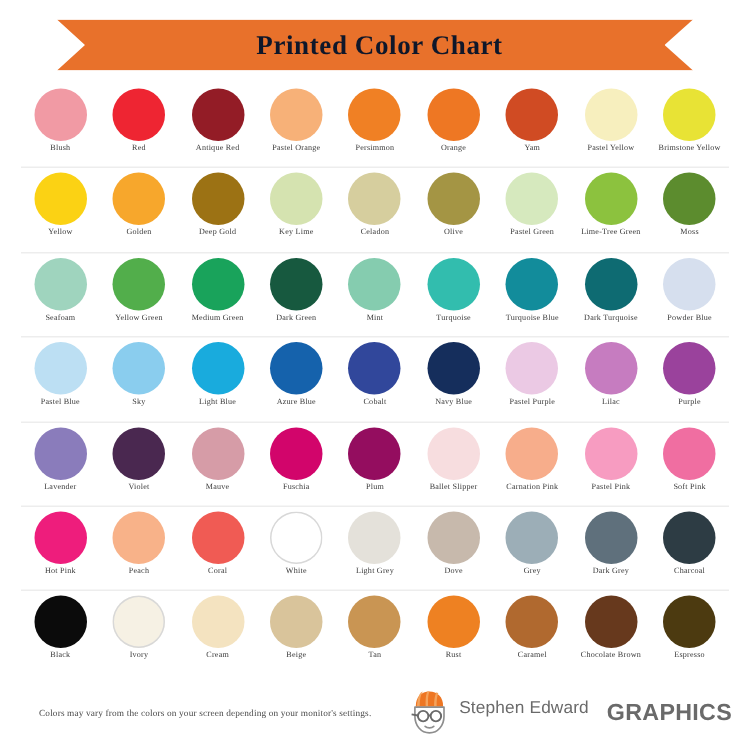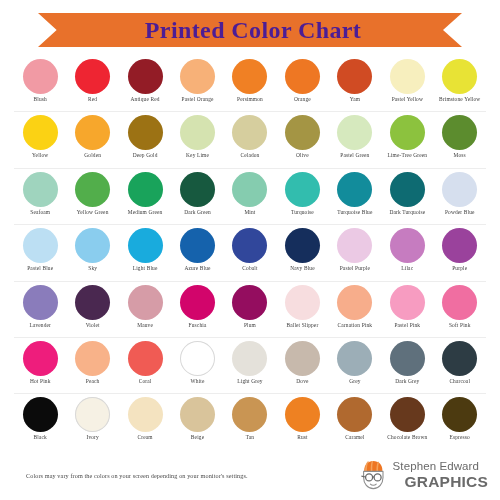--- a/index.html
+++ b/index.html
@@ -43,24 +43,24 @@
     content: "";
     position: absolute;
     right: 0;
     top: 0;
     bottom: 0;
     width: 19px;
     background: #ffffff;
     clip-path: polygon(100% 0%, 100% 100%, 0% 50%);
   }
   .banner-title {
-    color: #4c1d95;
+    color: #0f172a;
     font-family: "Liberation Serif", "DejaVu Serif", serif;
     font-weight: bold;
-    font-size: 24px;
+    font-size: 18px;
     letter-spacing: 0.4px;
     line-height: 1;
     padding-left: 6px;
     white-space: nowrap;
   }
 
   
   .grid {
     position: absolute;
     left: 14px;
@@ -134,21 +134,20 @@
     gap: 5px;
   }
   .logo-mark {
     position: relative;
     width: 29px;
     height: 30px;
     flex: 0 0 auto;
   }
   .logo-text {
     display: flex;
-    flex-direction: column;
     line-height: 1;
   }
   .logo-l1 {
     font-family: "Liberation Sans", sans-serif;
     font-size: 11.5px;
     color: #6A6A6A;
     letter-spacing: 0.1px;
   }
   .logo-l2 {
     font-family: "Liberation Sans", sans-serif;

